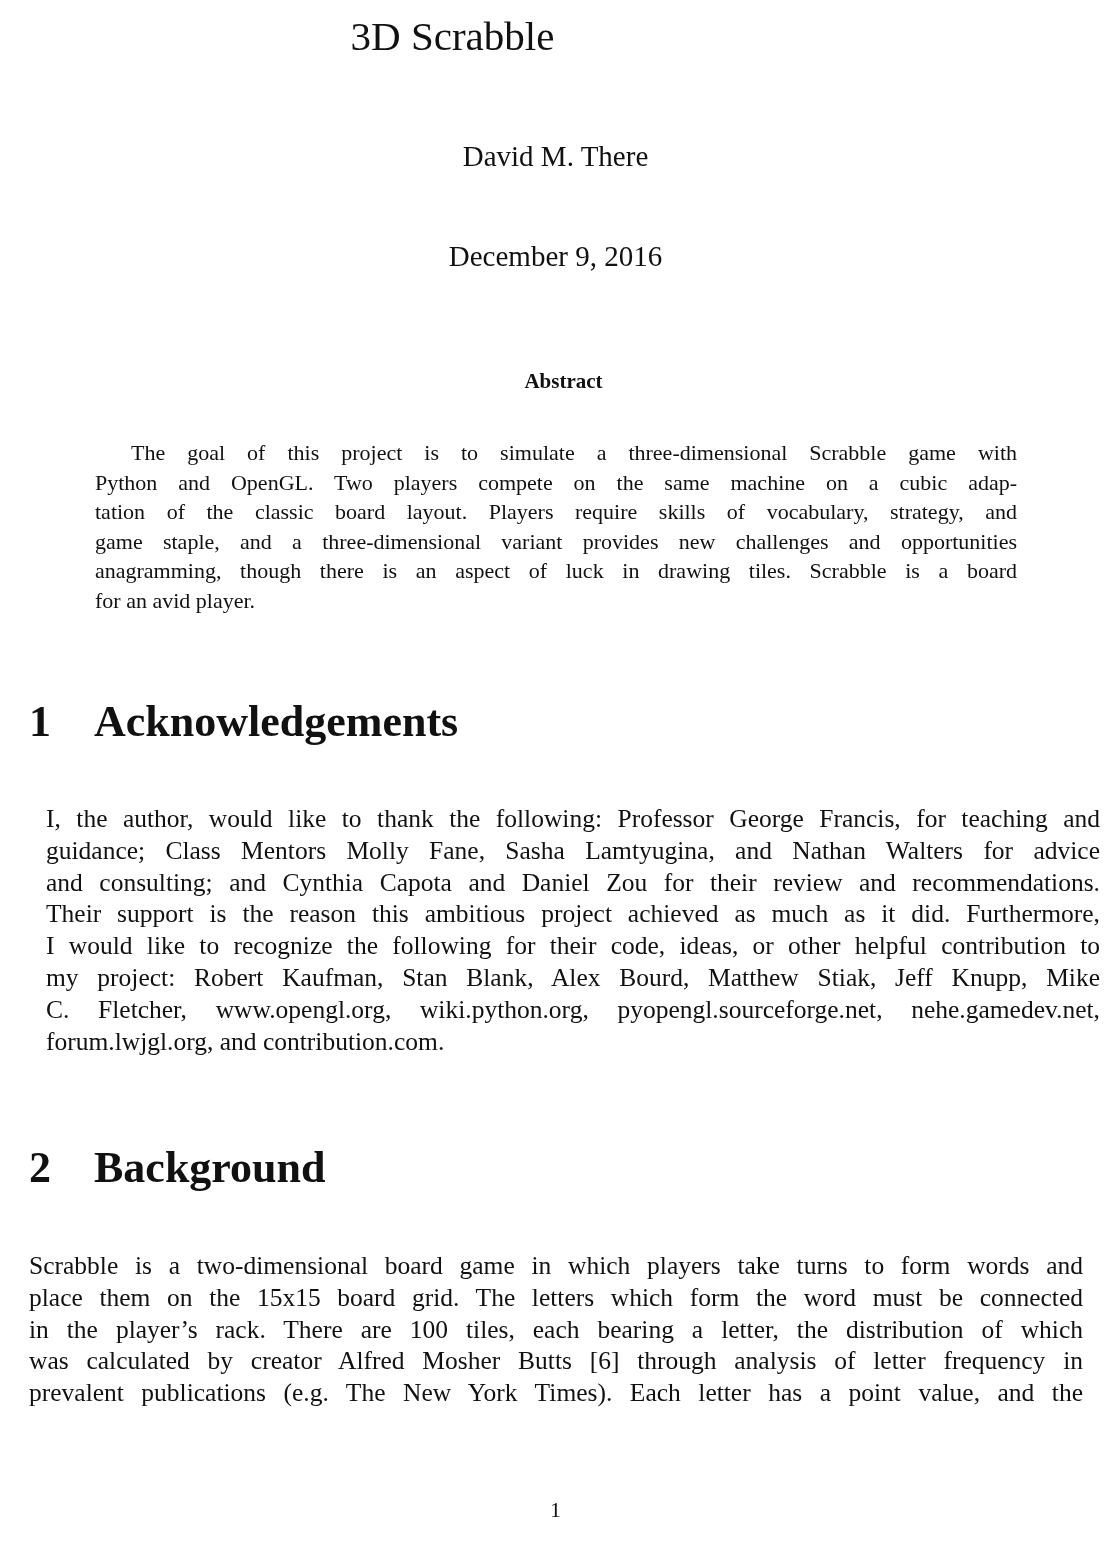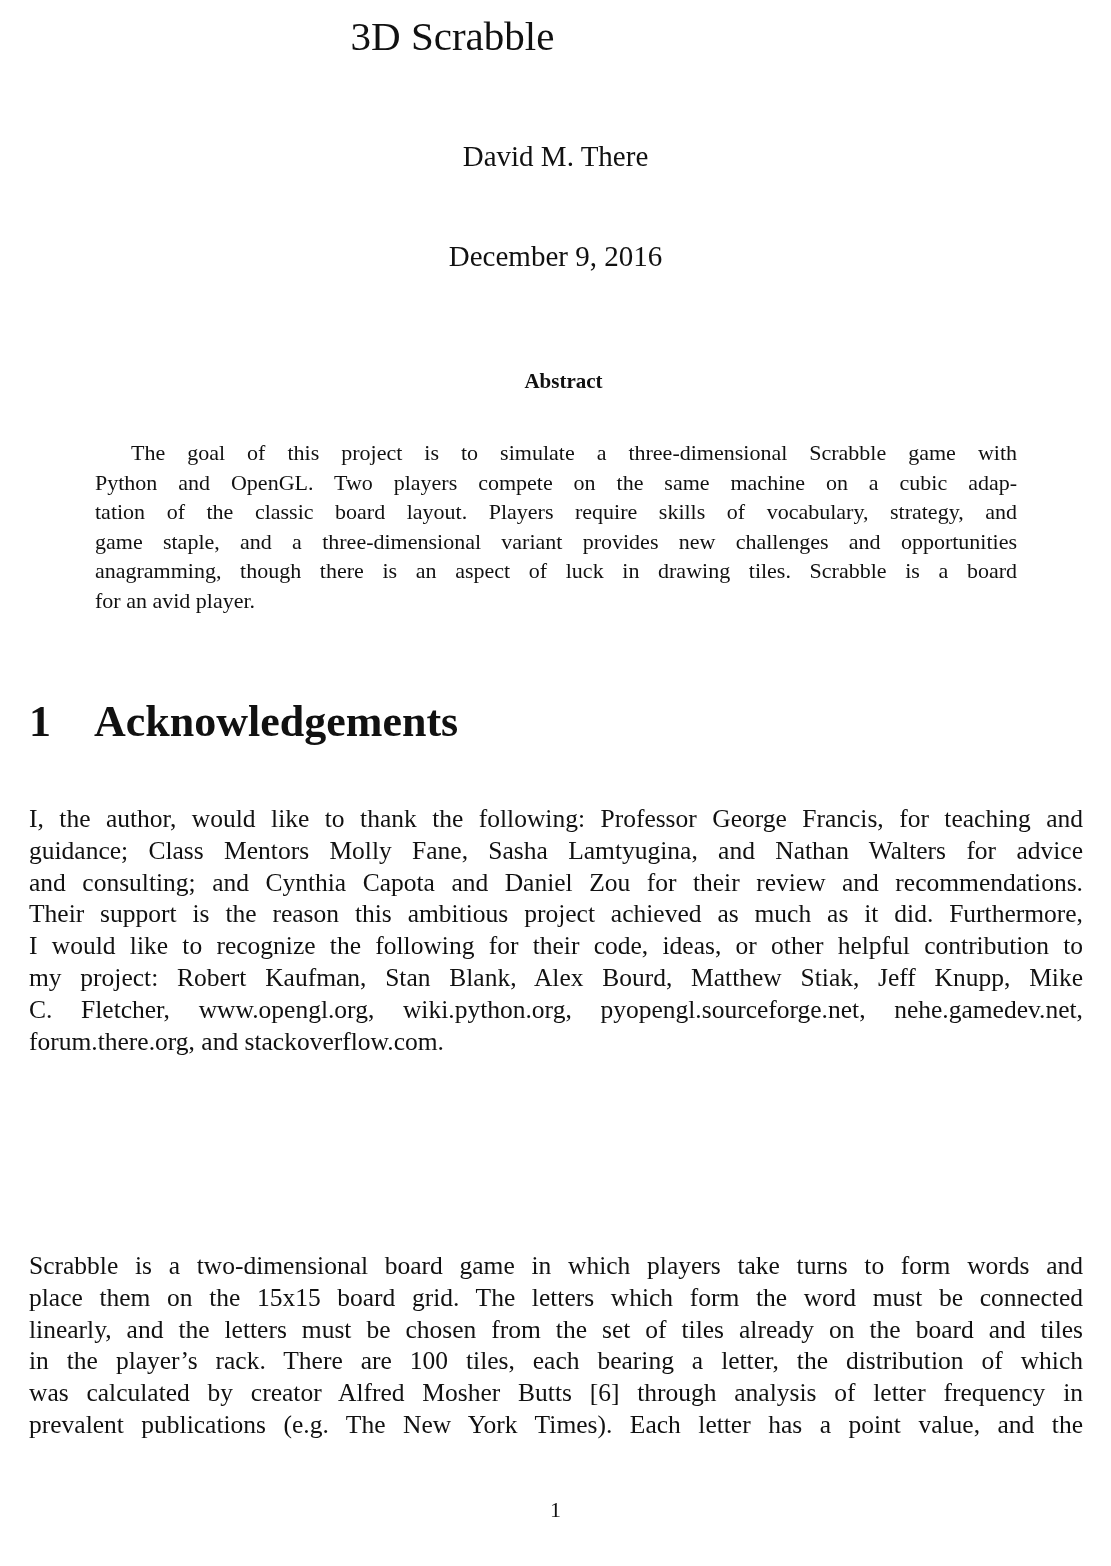--- a/index.html
+++ b/index.html
@@ -60,34 +60,36 @@
     <span class="line">Python and OpenGL. Two players compete on the same machine on a cubic adap-</span>
     <span class="line">tation of the classic board layout.  Players require skills of vocabulary, strategy, and</span>
     <span class="line">game staple, and a three-dimensional variant provides new challenges and opportunities</span>
     <span class="line">anagramming, though there is an aspect of luck in drawing tiles. Scrabble is a board</span>
     <span class="line last">for an avid player.</span>
   </div>
 
   <div class="section-heading" style="top:696px;">
     <span class="section-num">1</span><span>Acknowledgements</span>
   </div>
-  <div class="body-text" style="top:803px;">
+  <div class="body-text" style="top:803px;margin-left:17px;">
     <span class="line">I, the author, would like to thank the following: Professor George Francis, for teaching and</span>
     <span class="line">guidance; Class Mentors Molly Fane, Sasha Lamtyugina, and Nathan Walters for advice</span>
     <span class="line">and consulting; and Cynthia Capota and Daniel Zou for their review and recommendations.</span>
     <span class="line">Their support is the reason this ambitious project achieved as much as it did. Furthermore,</span>
     <span class="line">I would like to recognize the following for their code, ideas, or other helpful contribution to</span>
     <span class="line">my project: Robert Kaufman, Stan Blank, Alex Bourd, Matthew Stiak, Jeff Knupp, Mike</span>
     <span class="line">C. Fletcher, www.opengl.org, wiki.python.org, pyopengl.sourceforge.net, nehe.gamedev.net,</span>
-    <span class="line last">forum.there.org, and stackoverflow.com.</span>
+    <span class="line last">forum.lwjgl.org, and contribution.com.</span>
   </div>
 
+  <div class="section-heading" style="top:1142px;">
+    <span class="section-num">2</span><span>Background</span>
+  </div>
   <div class="body-text" style="top:1250px;">
     <span class="line">Scrabble is a two-dimensional board game in which players take turns to form words and</span>
     <span class="line">place them on the 15x15 board grid. The letters which form the word must be connected</span>
-    <span class="line">linearly, and the letters must be chosen from the set of tiles already on the board and tiles</span>
     <span class="line">in the player’s rack.  There are 100 tiles, each bearing a letter, the distribution of which</span>
     <span class="line">was calculated by creator Alfred Mosher Butts [6] through analysis of letter frequency in</span>
     <span class="line">prevalent publications (e.g.  The New York Times).  Each letter has a point value, and the</span>
   </div>
 
   <div class="page-number">1</div>
 </div>
 
 </body></html>

